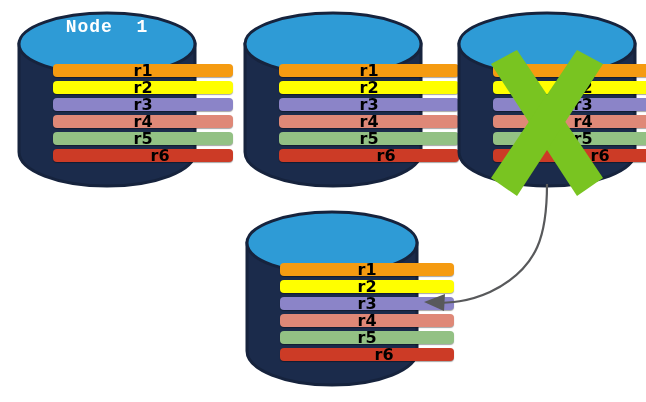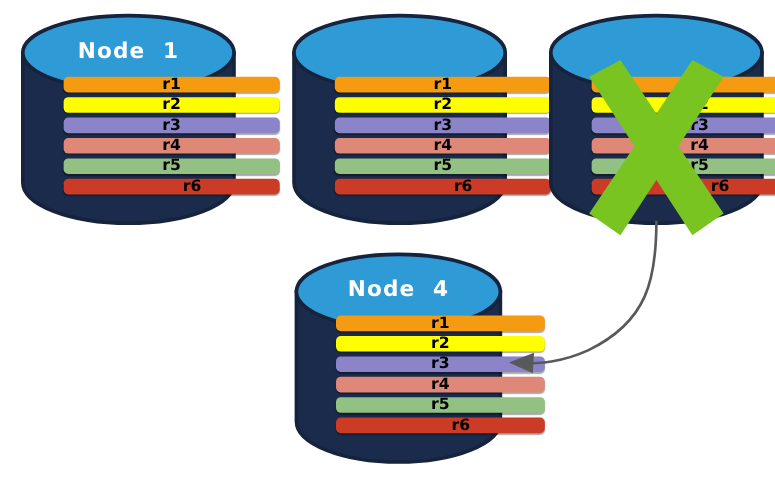--- a/index.html
+++ b/index.html
@@ -41,21 +41,21 @@
     left: 0;
     width: 100%;
   }
   .row-bar {
     position: relative;
     height: 13px;
     border-radius: 4px;
     margin-bottom: 4px;
     color: #000000;
     font-weight: bold;
-    font-size: 13px;
+    font-size: 16px;
     line-height: 13px;
     text-align: center;
     box-shadow: 0 1px 1px rgba(0,0,0,0.35);
   }
   .row-bar:last-child { margin-bottom: 0; padding-left: 34px; }
   .overlay-x {
     position: absolute;
     pointer-events: none;
   }
   .arrow-layer {
@@ -70,21 +70,21 @@
 </head>
 <body>
 
 <div id="canvas">
 
   <div class="node" style="left:17px; top:8px; width:180px; height:180px;">
     <svg width="180" height="180" viewBox="0 0 180 180">
       <path d="M2,36 L2,144 A88,34 0 0 0 178,144 L178,36 Z" fill="#1B2B4B" stroke="#16233D" stroke-width="3"></path>
       <ellipse cx="90" cy="36" rx="88" ry="31" fill="#2E9BD6" stroke="#16233D" stroke-width="3"></ellipse>
     </svg>
-    <div class="node-label" style="top:24px;">Node  1</div>
+    <div class="node-label" style="top:9px;font-family:Liberation Mono, monospace;">Node  1</div>
     <div class="rows" style="top:56px; padding:0 36px;">
       <div class="row-bar" style="background:#F59B11;">r1</div>
       <div class="row-bar" style="background:#FFFF00;">r2</div>
       <div class="row-bar" style="background:#8B84C8;">r3</div>
       <div class="row-bar" style="background:#DF8877;">r4</div>
       <div class="row-bar" style="background:#93C184;">r5</div>
       <div class="row-bar" style="background:#CC3B26;">r6</div>
     </div>
   </div>
 
@@ -121,21 +121,20 @@
       <polygon points="4,14 30,0 116,128 90,146" fill="#79C421"></polygon>
       <polygon points="116,14 90,0 4,128 30,146" fill="#79C421"></polygon>
     </svg>
   </div>
 
   <div class="node" style="left:245px; top:207px; width:174px; height:180px;">
     <svg width="174" height="180" viewBox="0 0 174 180">
       <path d="M2,36 L2,144 A85,34 0 0 0 172,144 L172,36 Z" fill="#1B2B4B" stroke="#16233D" stroke-width="3"></path>
       <ellipse cx="87" cy="36" rx="85" ry="31" fill="#2E9BD6" stroke="#16233D" stroke-width="3"></ellipse>
     </svg>
-    <div class="node-label" style="top:24px;">Node  4</div>
     <div class="rows" style="top:56px; padding:0 35px;">
       <div class="row-bar" style="background:#F59B11;">r1</div>
       <div class="row-bar" style="background:#FFFF00;">r2</div>
       <div class="row-bar" style="background:#8B84C8;">r3</div>
       <div class="row-bar" style="background:#DF8877;">r4</div>
       <div class="row-bar" style="background:#93C184;">r5</div>
       <div class="row-bar" style="background:#CC3B26;">r6</div>
     </div>
   </div>
 

